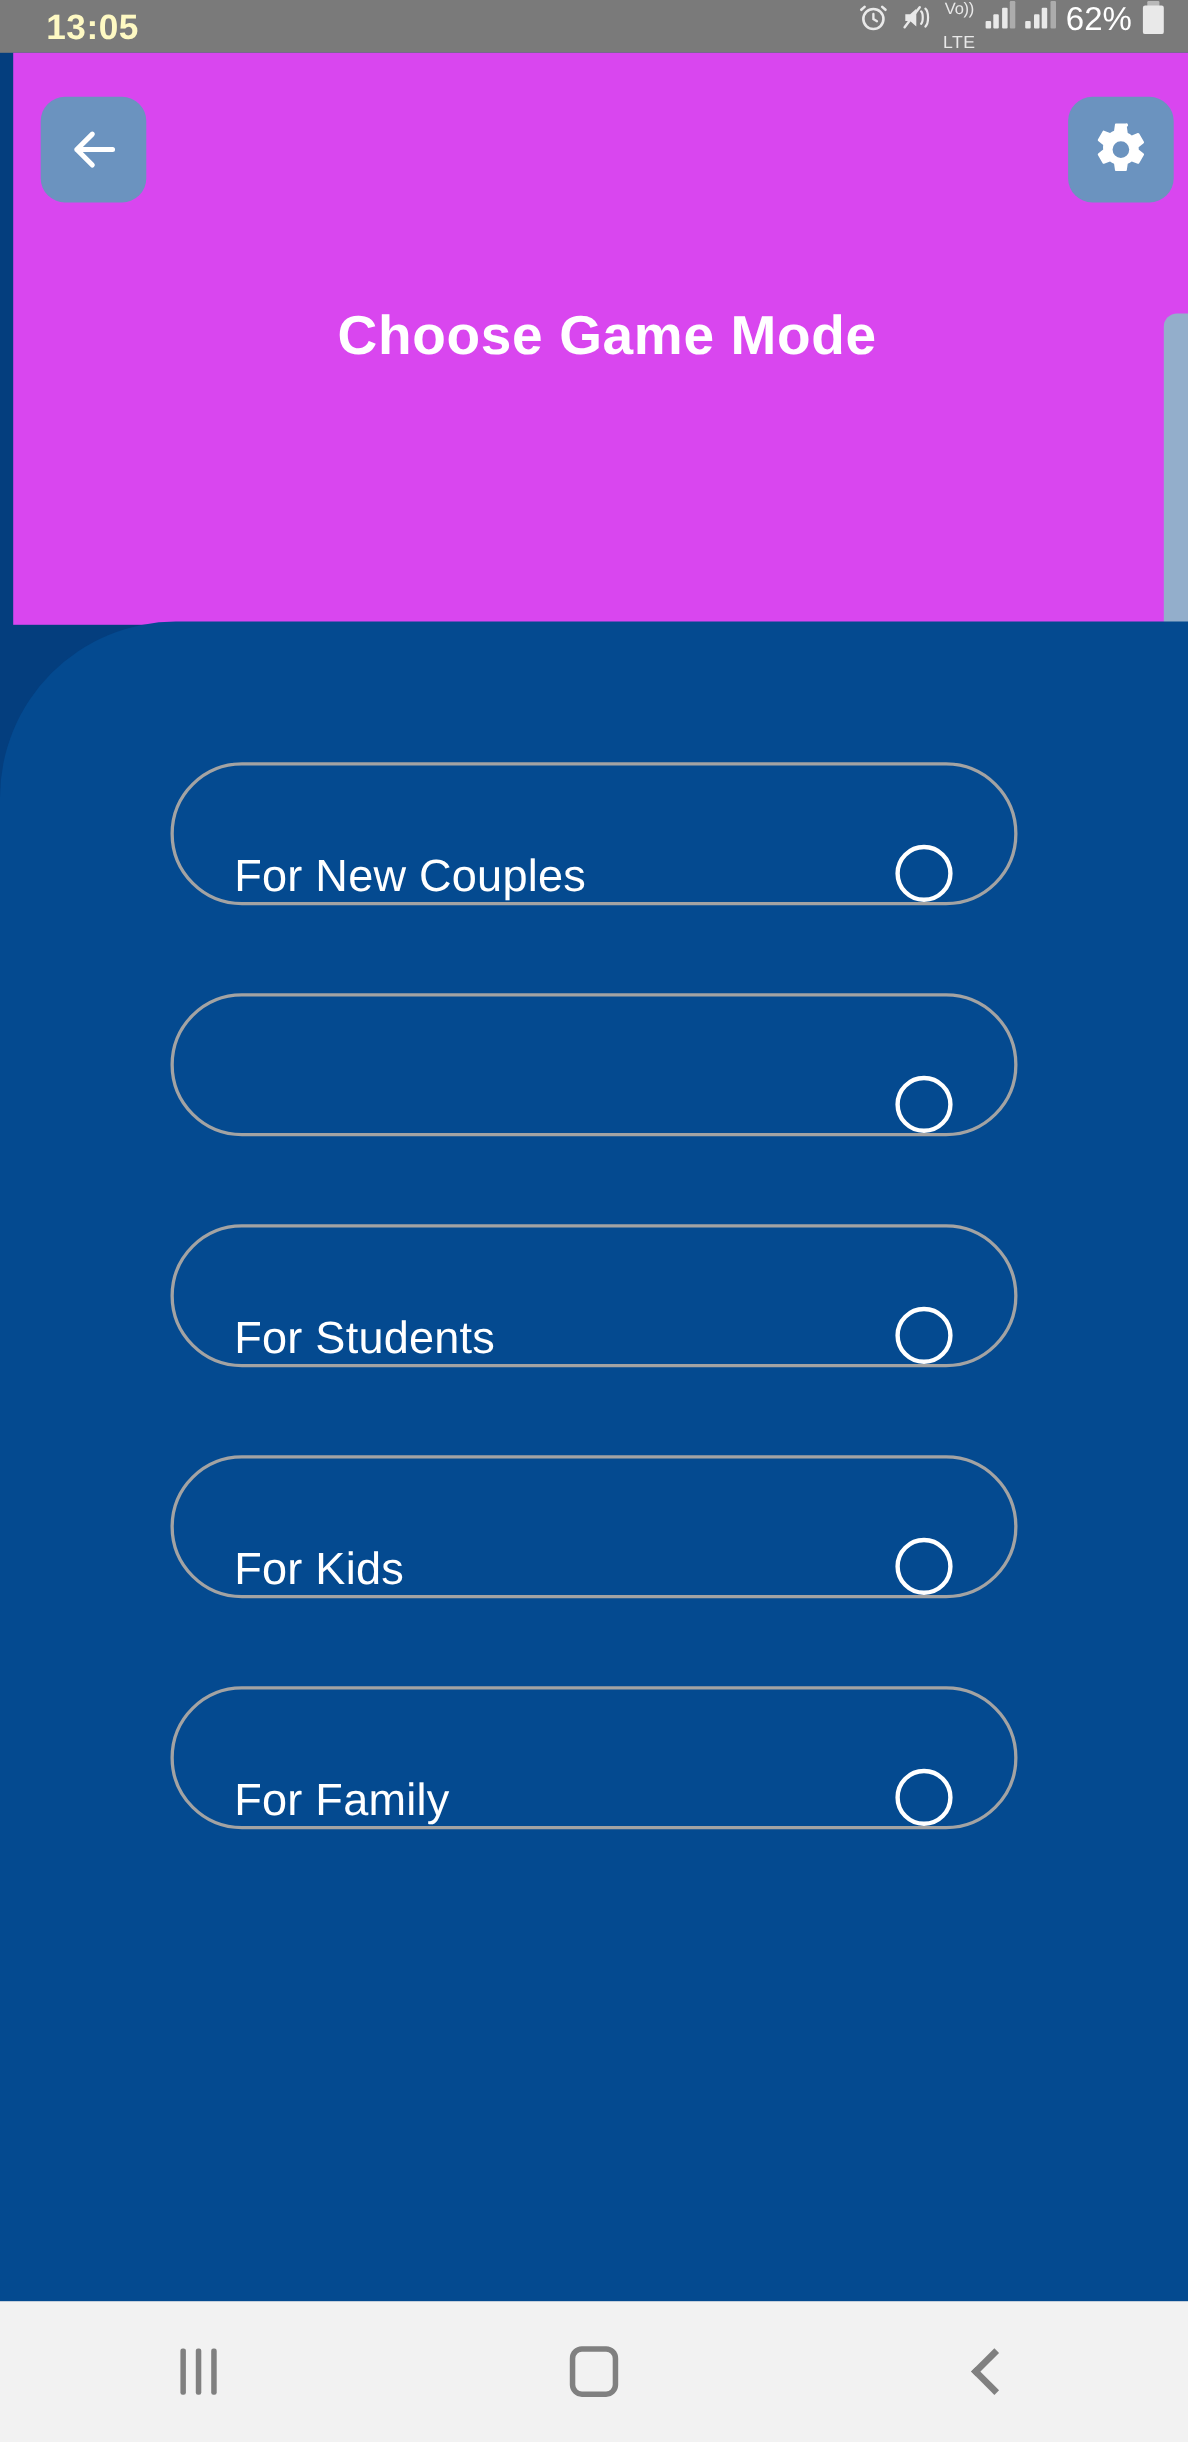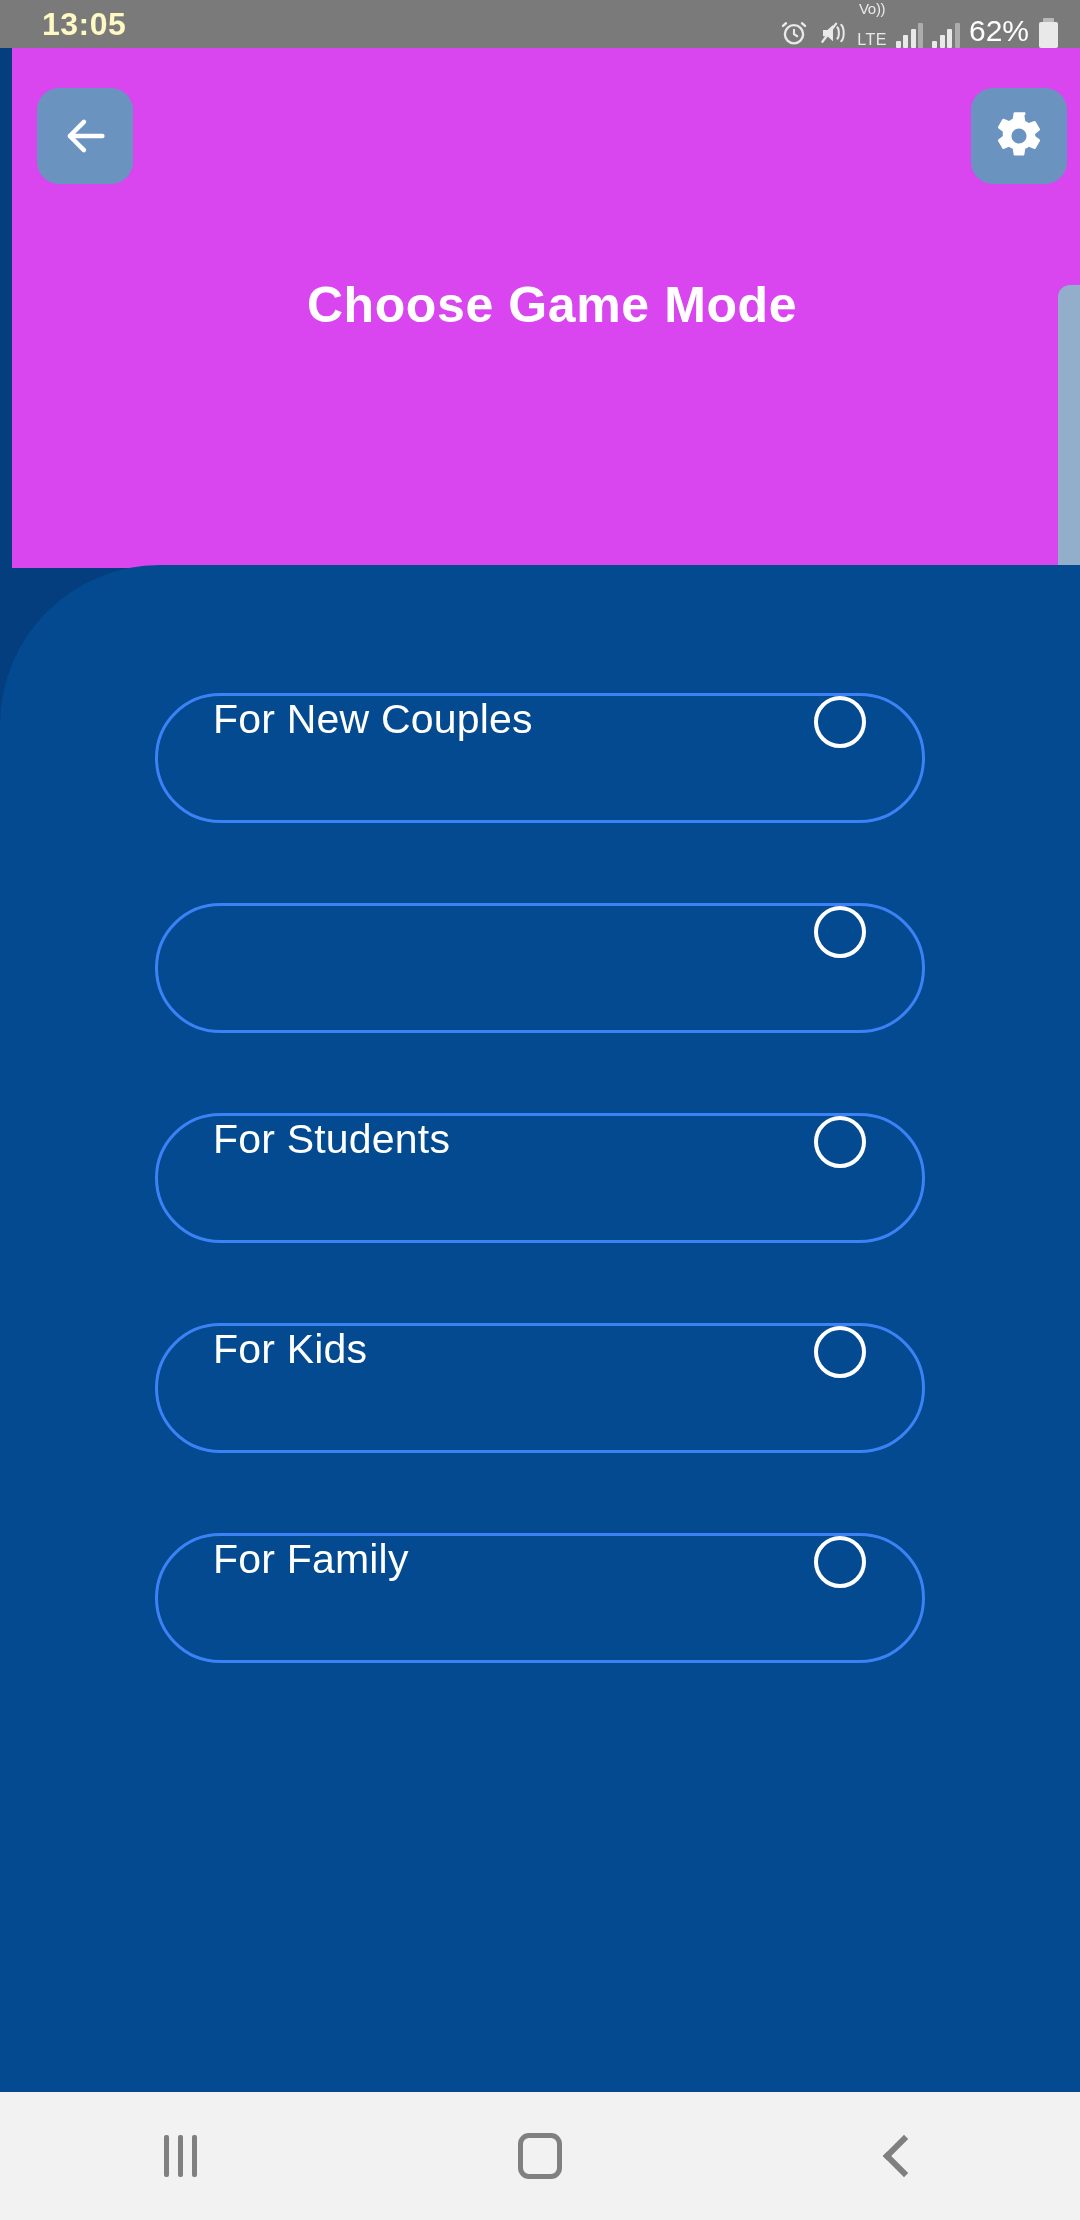--- a/index.html
+++ b/index.html
@@ -24,21 +24,21 @@
     display:flex; align-items:center;
     padding:0 22px 0 42px;
     color:#e8e8e8;
   }
   #status-clock {
     font-size:32px; letter-spacing:.5px;
     color:#fef9c3; font-weight:700;
   }
   #status-right {
     margin-left:auto;
-    display:flex; align-items:flex-end; gap:9px;
+    display:flex; align-items:flex-start; gap:9px;
   }
   .sb-ic { display:block; }
   #volte-block {
     display:flex; flex-direction:column; align-items:center;
     line-height:1; color:#e9e9e9;
   }
   #volte-top { font-size:15px; letter-spacing:-.3px; }
   #volte-bot { font-size:16px; letter-spacing:.5px; margin-top:16px; }
   .bars { display:flex; align-items:flex-end; gap:2.5px; height:25px; }
   .bars i { display:block; width:5px; background:#e9e9e9; border-radius:1px; }
@@ -97,23 +97,23 @@
     overflow:hidden;
   }
   #options-list {
     position:absolute; top:128px; left:0; width:1080px;
   }
   .option-row {
     position:relative;
     width:770px;
     height:130px;
     margin:0 auto 80px auto;
-    border:3px solid #3b82f6;
+    border:3px solid #a3a3a3;
     border-radius:68px;
-    display:flex; align-items:flex-start;
+    display:flex; align-items:flex-end;
     padding:0 56px 0 55px;
   }
   .option-label {
     color:#ffffff;
     font-size:41px;
     font-weight:400;
     letter-spacing:.2px;
     white-space:nowrap;
   }
   .radio {

